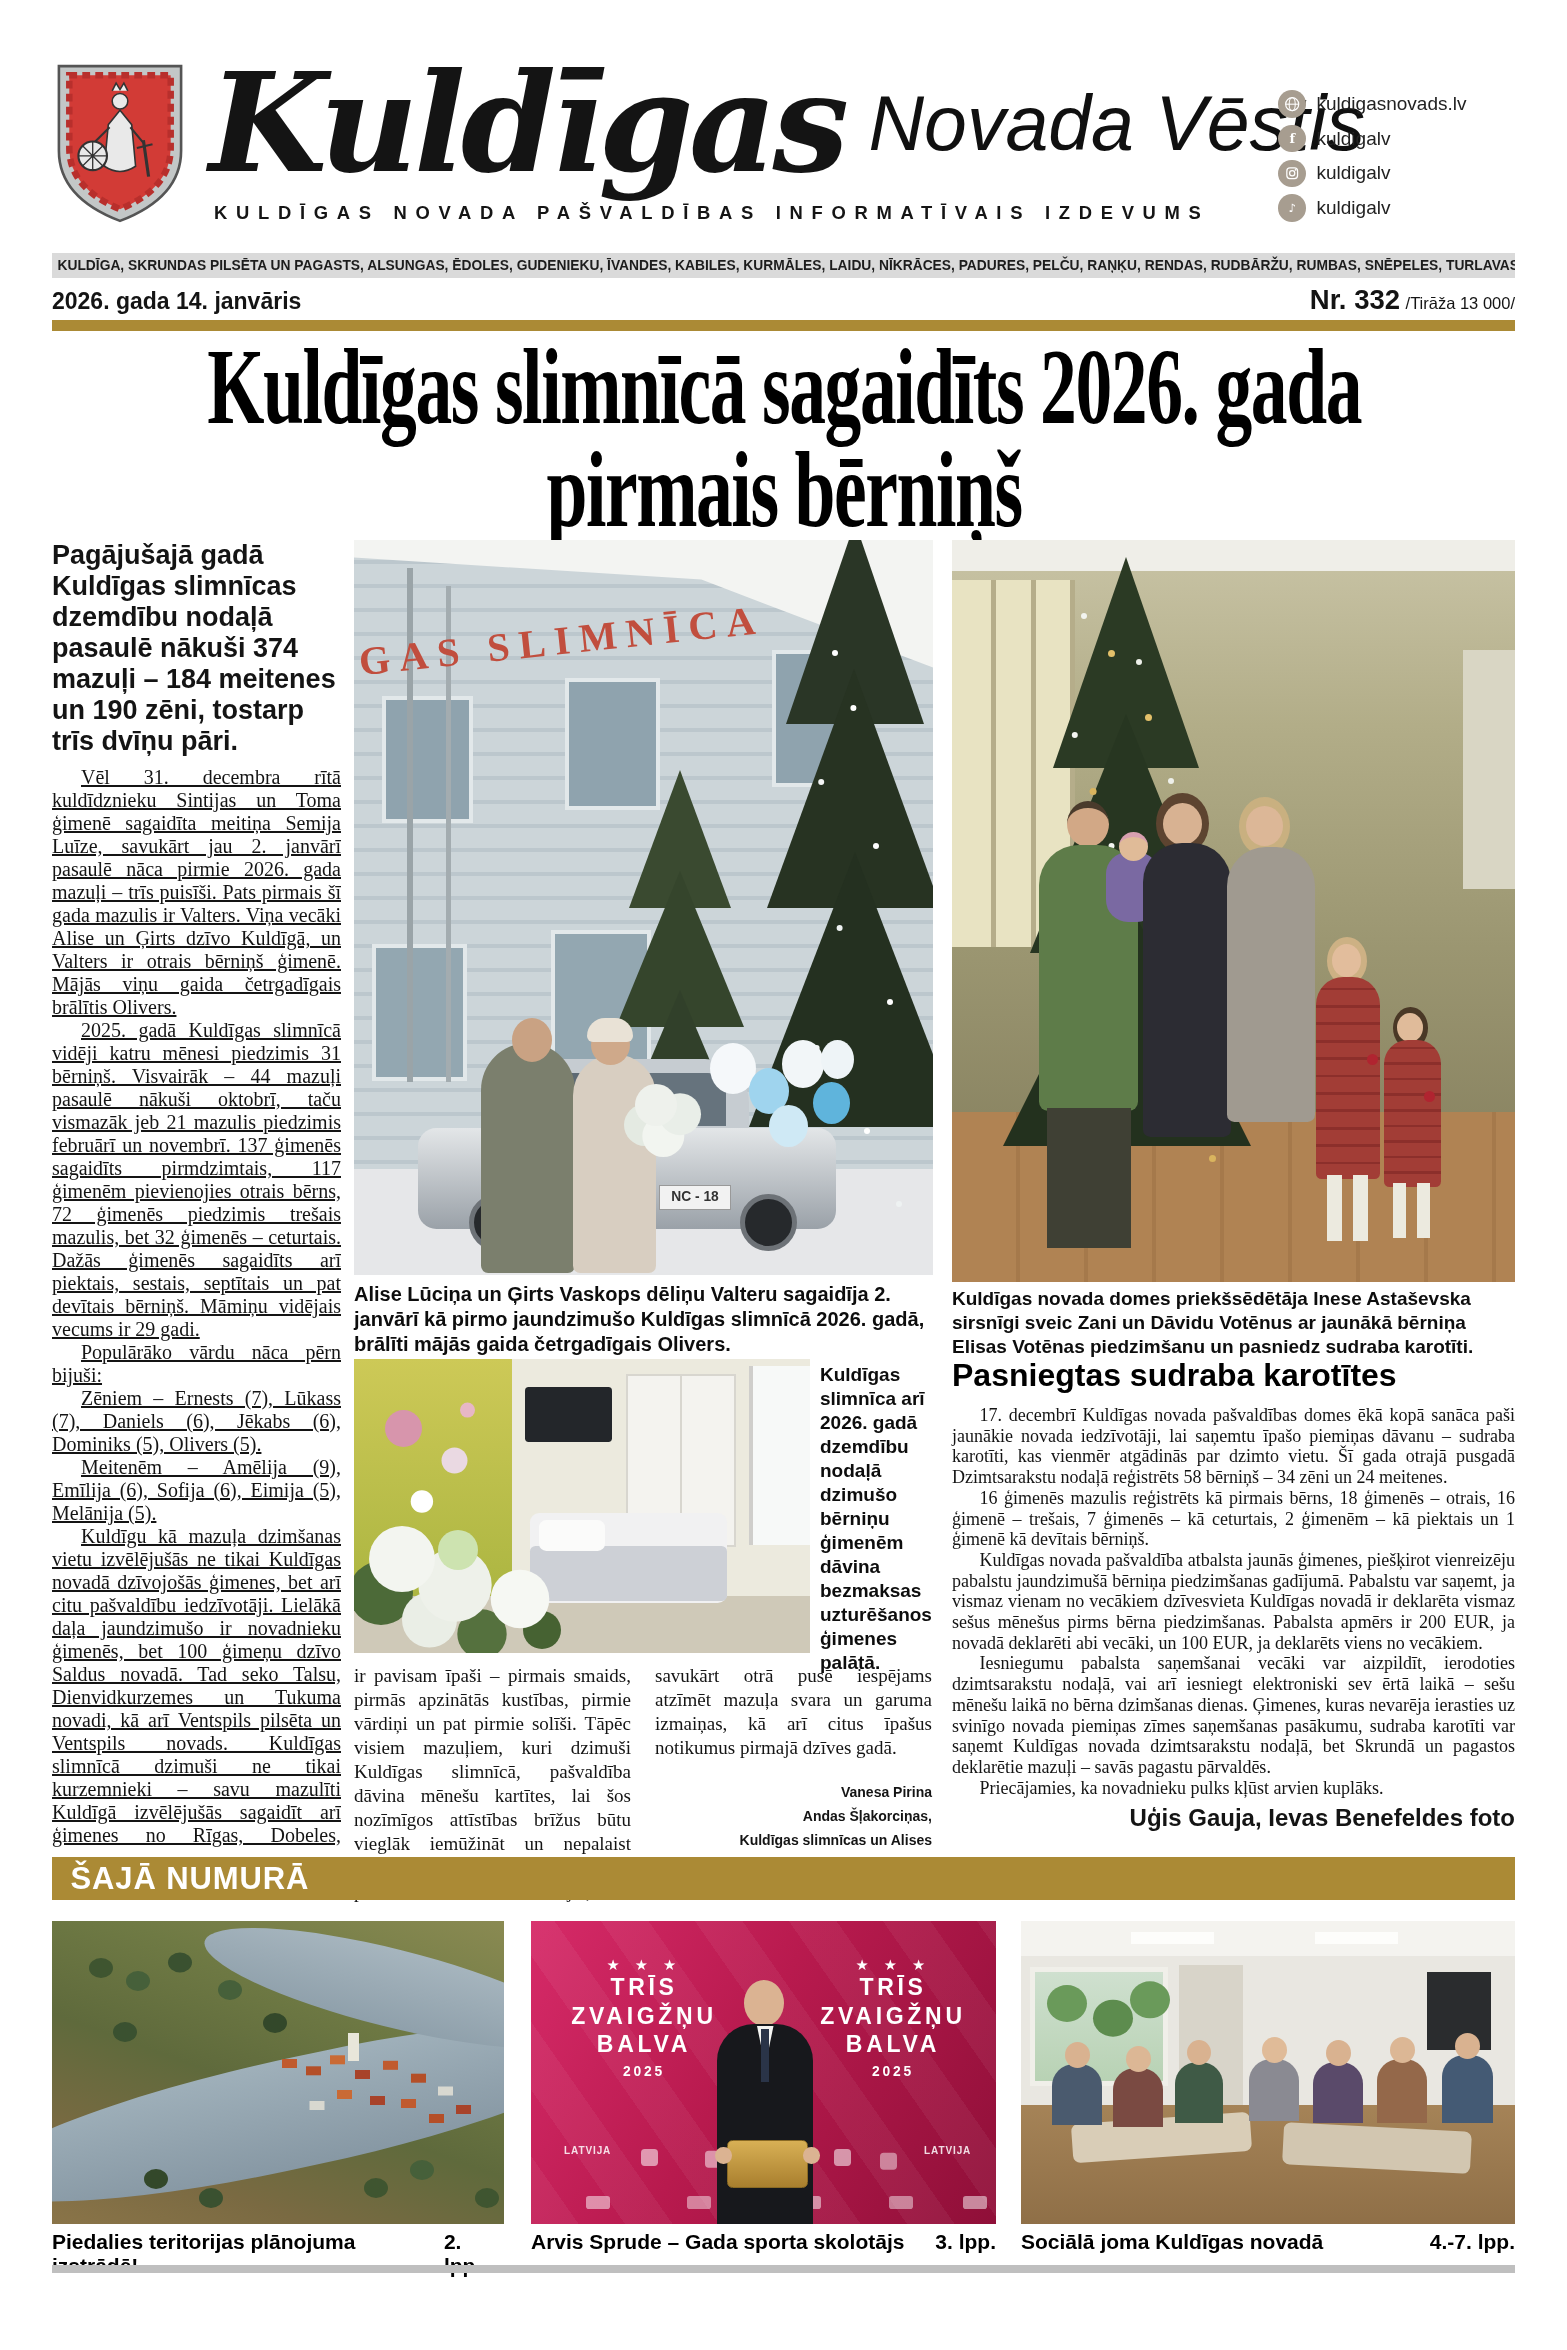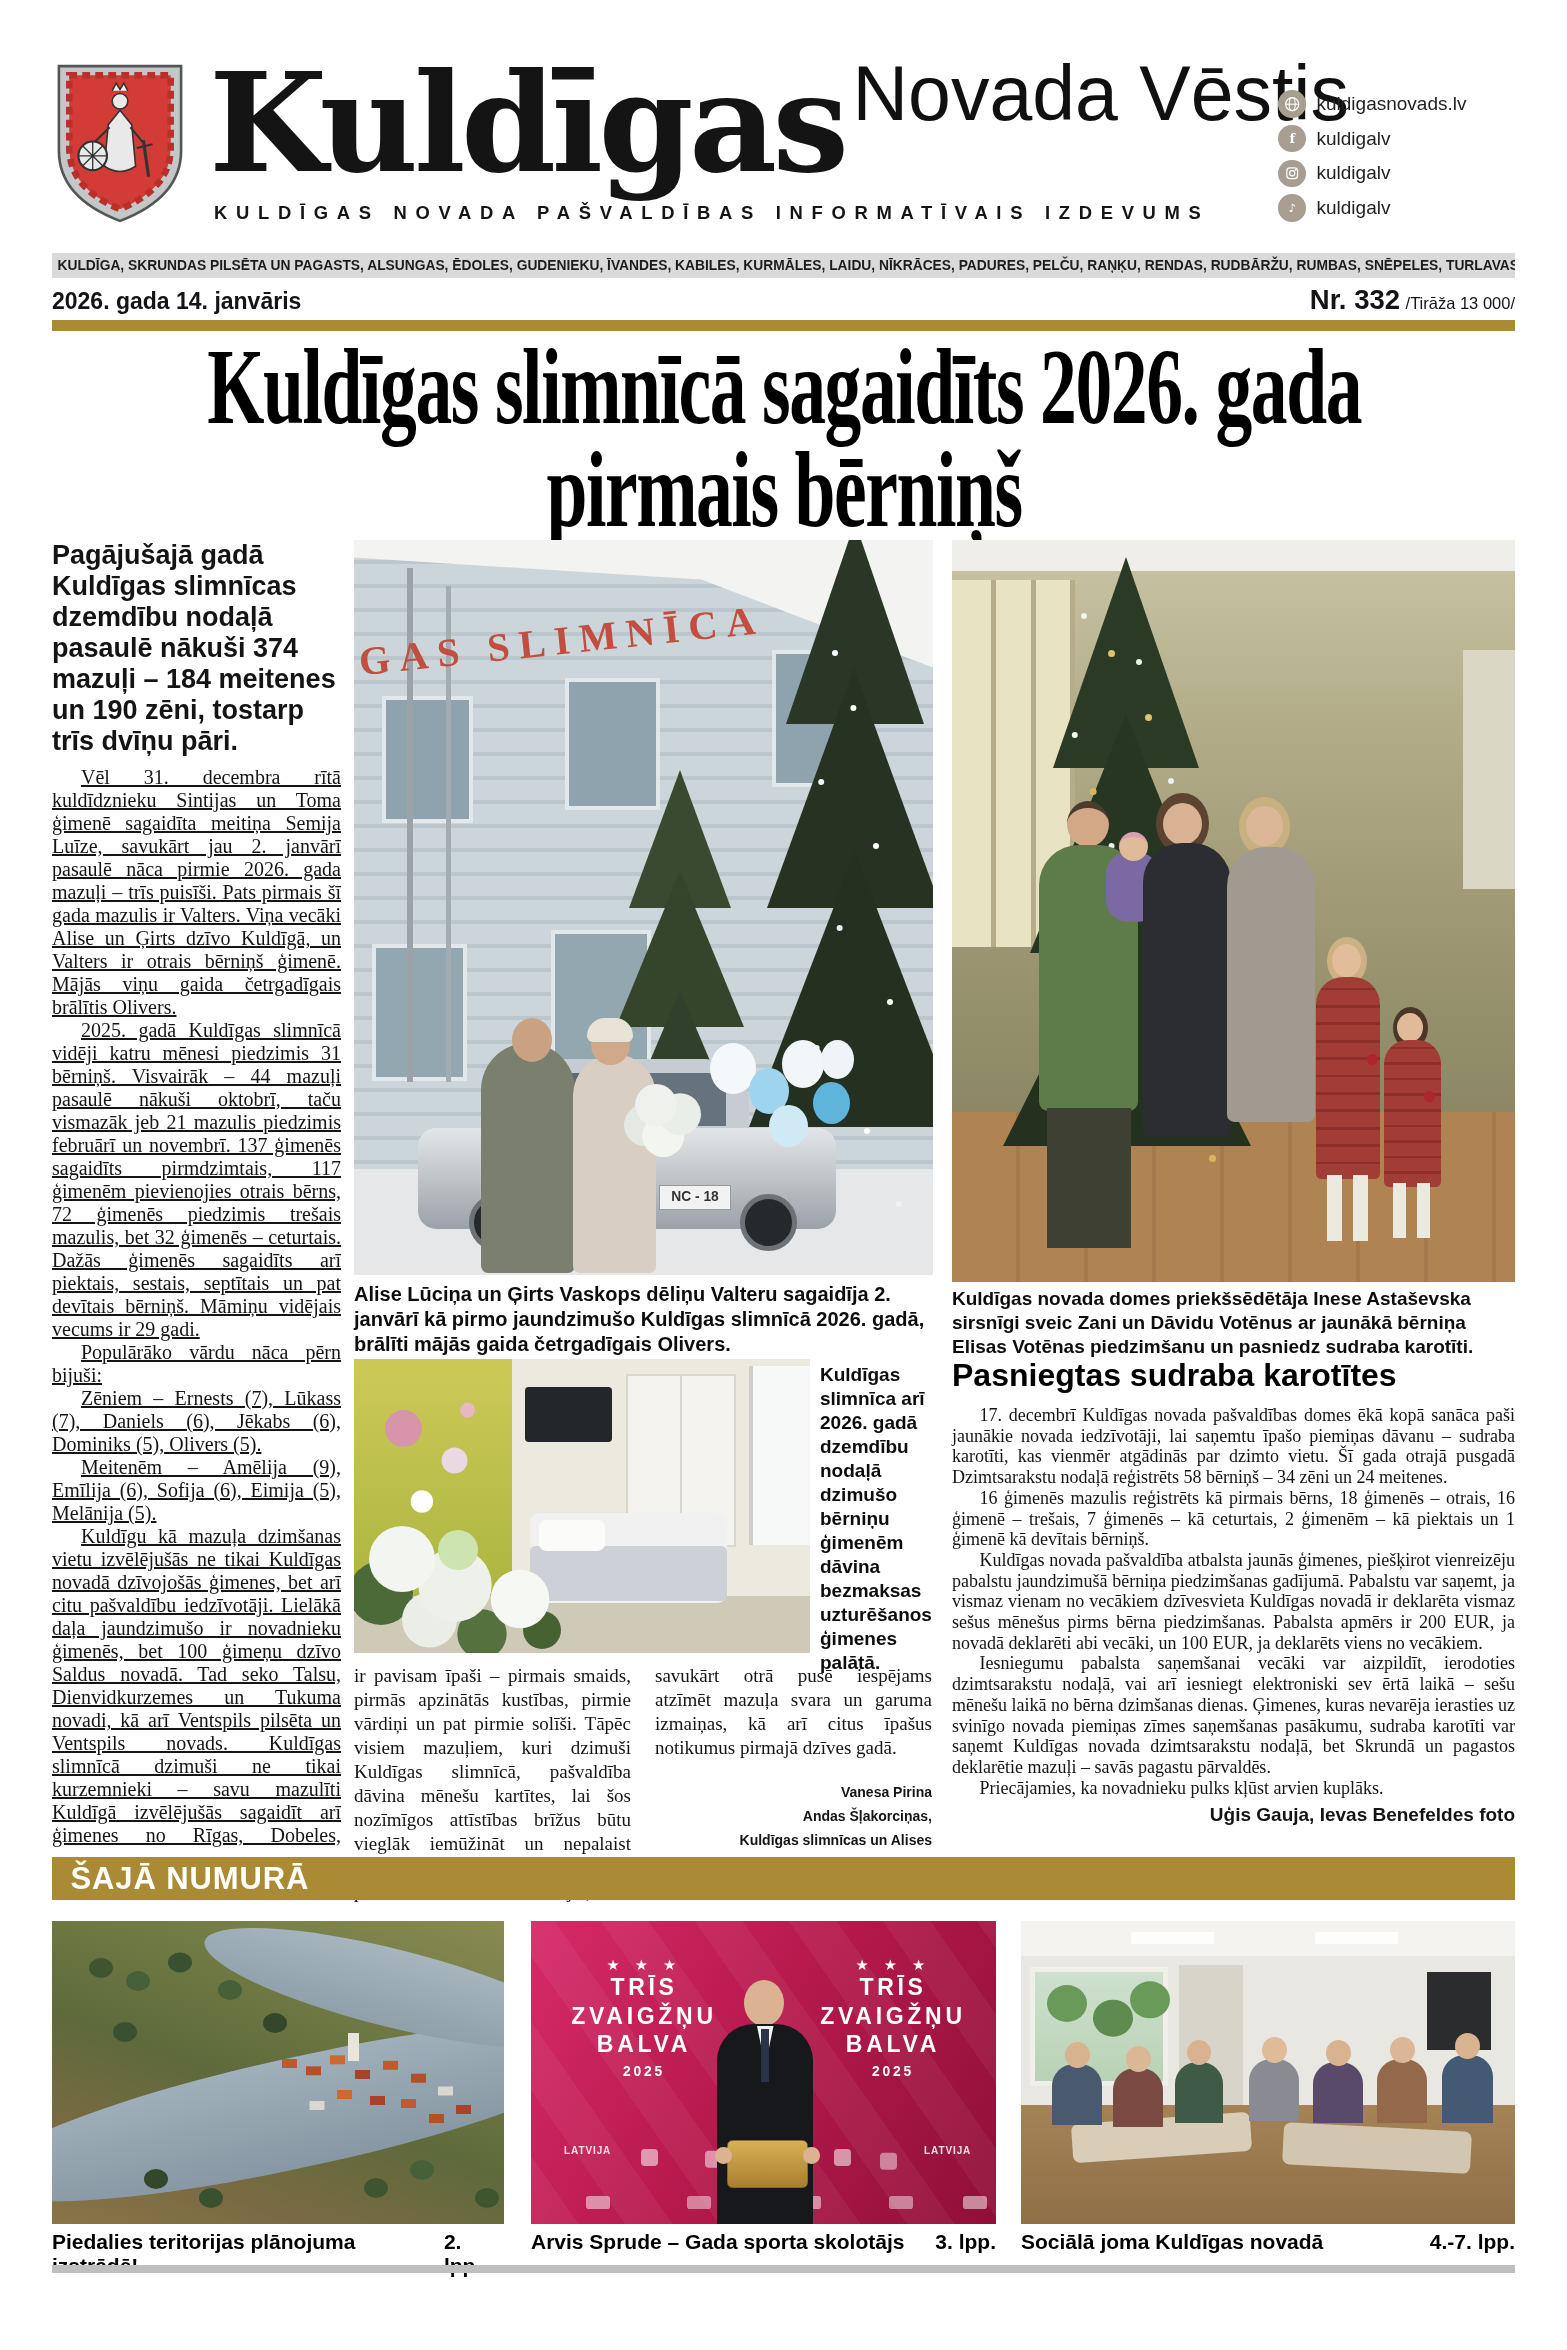--- a/index.html
+++ b/index.html
@@ -3,21 +3,21 @@
 <meta charset="utf-8">
 <style>
   html,body{margin:0;padding:0;background:#ffffff;}
   .page{position:relative;width:1568px;height:2351px;background:#fff;overflow:hidden;
         font-family:"Liberation Serif",serif;color:#141414;}
   .abs{position:absolute;}
   .tri{position:absolute;width:0;height:0;border-style:solid;border-color:transparent;}
 
   
   .coa{position:absolute;left:55px;top:61px;width:130px;height:165px;}
-  .mast-title{position:absolute;left:209px;top:55px;width:1065px;display:flex;align-items:flex-start;gap:8px;white-space:nowrap;}
+  .mast-title{position:absolute;left:209px;top:55px;width:1065px;display:flex;align-items:center;gap:24px;white-space:nowrap;font-style:italic;}
   .blackletter{font-family:"DejaVu Serif",serif;font-weight:bold;font-size:136px;line-height:1;letter-spacing:-4.6px;}
   .mast-light{font-family:"Liberation Sans",sans-serif;font-weight:400;font-size:77px;line-height:1;color:#101010;}
   .tagline{position:absolute;left:214px;top:202px;font-family:"Liberation Sans",sans-serif;
            font-weight:bold;font-size:18.4px;letter-spacing:8.7px;color:#151515;white-space:nowrap;}
   .social{position:absolute;left:1278px;top:90px;font-family:"Liberation Sans",sans-serif;}
   .social-row{display:flex;align-items:center;gap:11px;margin-bottom:7.3px;}
   .sicon{width:27.5px;height:27.5px;border-radius:50%;background:#a79d90;display:flex;align-items:center;justify-content:center;flex:0 0 auto;}
   .slabel{font-size:19px;color:#222;}
 
   
@@ -36,21 +36,21 @@
   .headline .hl{display:block;height:103px;}
   .headline span.t{display:inline-block;transform:scale(0.80,1.18);transform-origin:center top;
         font-family:"Liberation Serif",serif;font-weight:bold;font-size:92px;line-height:1;letter-spacing:-1.8px;color:#000;}
 
   
   .col-left{position:absolute;left:52px;top:540px;width:289px;height:1311px;overflow:hidden;}
   .lead{font-family:"Liberation Sans",sans-serif;font-weight:bold;font-size:27px;line-height:31px;margin:0 0 9.2px 0;}
   .para{margin:0;font-size:20px;line-height:23px;text-align:justify;text-indent:29px;text-decoration:underline;}
   .col-right{position:absolute;left:952px;top:1405px;width:563px;}
   .rpara{margin:0;font-size:18px;line-height:20.7px;text-align:justify;text-indent:27.5px;}
-  .byline{font-family:"Liberation Sans",sans-serif;font-weight:bold;font-size:19px;text-align:right;margin-top:5.5px;}
+  .byline{font-family:"Liberation Sans",sans-serif;font-weight:bold;font-size:24px;text-align:right;margin-top:5.5px;}
 
   .caption{position:absolute;font-family:"Liberation Sans",sans-serif;font-weight:bold;color:#0d0d0d;}
   .caption1{left:354px;top:1282px;width:579px;font-size:20px;line-height:25px;}
   .caption2{left:952px;top:1287px;width:563px;font-size:19px;line-height:24px;}
   .sidecap{left:820px;top:1363px;width:114px;font-size:19px;line-height:24px;}
   .subhead{position:absolute;left:952px;top:1357px;margin:0;font-family:"Liberation Sans",sans-serif;
            font-weight:bold;font-size:32px;color:#000;}
 
   .cc-cols{position:absolute;left:354px;top:1664px;width:579px;display:flex;gap:24px;}
   .cc-col{width:277px;font-size:19px;line-height:24px;text-align:justify;}

